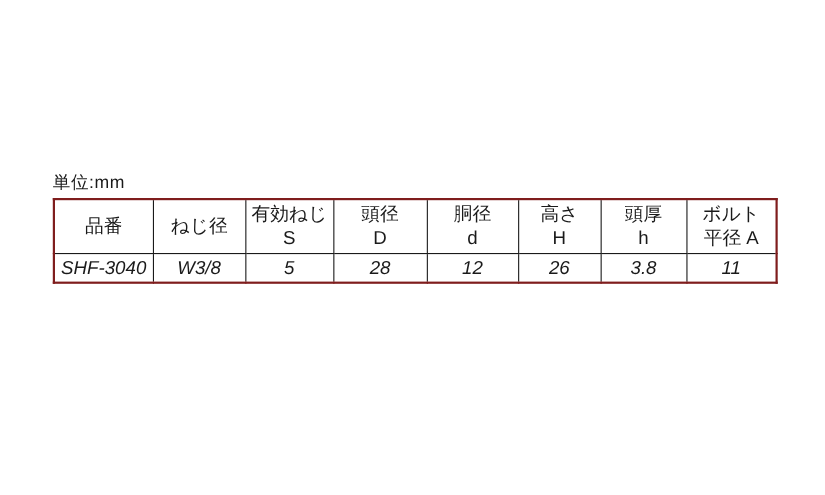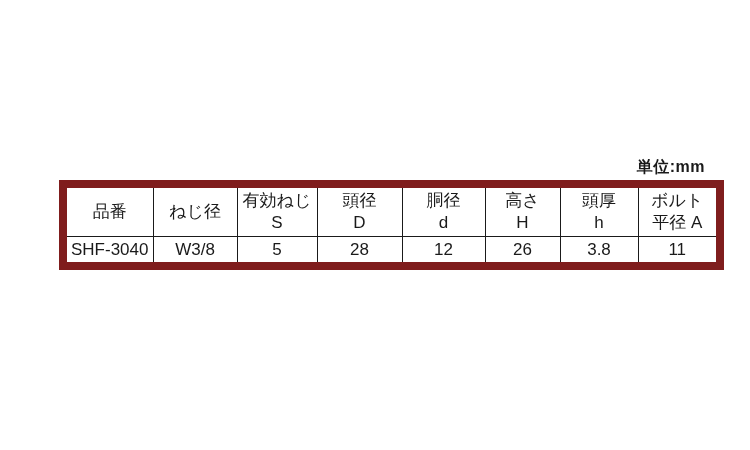--- a/index.html
+++ b/index.html
@@ -15,55 +15,54 @@
     color: #1a1a1a;
     overflow: hidden;
   }
   .sheet {
     position: absolute;
     left: 48px;
     top: 156px;
     width: 657px;
   }
   .unit-label {
-    text-align: right;
+    text-align: left;
     font-size: 16px;
     line-height: 22px;
     height: 22px;
     letter-spacing: 0.5px;
     color: #1a1a1a;
-    font-weight: bold;
   }
   table.spec {
     border-collapse: collapse;
     table-layout: fixed;
     width: 657px;
     margin-top: 2px;
     background: #ffffff;
   }
   table.spec {
-    border: 8px solid #7f1d1d;
-    margin-left: 11px;
+    border: 2px solid #7f1d1d;
   }
   table.spec th,
   table.spec td {
     border: 1px solid #1a1a1a;
     text-align: center;
     vertical-align: middle;
     font-weight: normal;
     font-size: 17px;
     padding: 0;
     overflow: hidden;
     white-space: nowrap;
   }
   table.spec thead th {
     height: 48px;
   }
   table.spec tbody td {
     height: 25px;
+    font-style: italic;
   }
   .hline {
     display: block;
     line-height: 22px;
   }
 </style>
 </head>
 <body>
 
 <div class="sheet">

